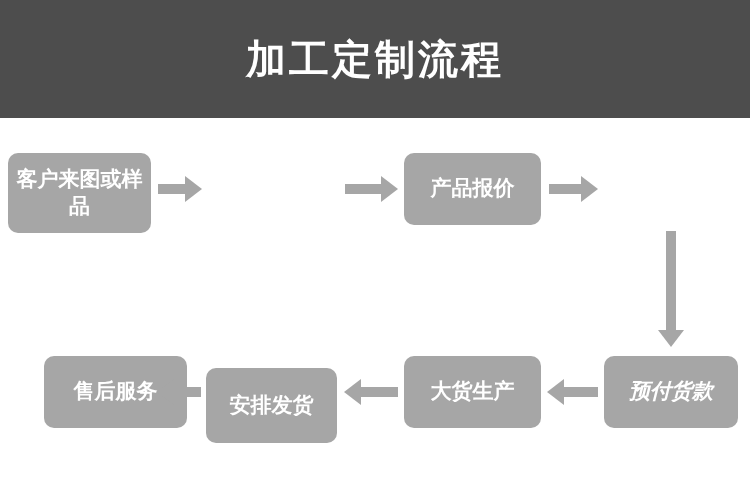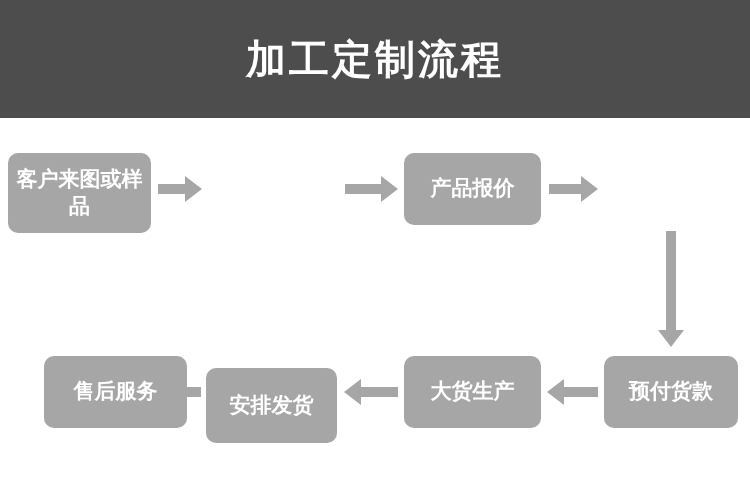--- a/index.html
+++ b/index.html
@@ -60,21 +60,21 @@
     font-family: "DejaVu Sans", "Liberation Sans", sans-serif;
     box-sizing: border-box;
     padding: 4px 6px;
   }
   
   #node-0 { left: 8px;   top: 35px;  width: 143px; height: 80px; }
   #node-1 { left: 206px; top: 35px;  width: 131px; height: 72px; }
   #node-2 { left: 404px; top: 35px;  width: 137px; height: 72px; }
   #node-3 { left: 604px; top: 35px;  width: 134px; height: 72px; }
   
-  #node-4 { left: 604px; top: 238px; width: 134px; height: 72px; }
+  #node-4 { left: 604px; top: 238px; width: 134px; height: 72px; font-style: italic; }
   #node-5 { left: 404px; top: 238px; width: 137px; height: 72px; font-family: Liberation Serif, serif; }
   #node-6 { left: 206px; top: 250px; width: 131px; height: 75px; }
   #node-7 { left: 8px;   top: 238px; width: 143px; height: 72px; margin-left: 36px; }
 
   
   .arrow-h {
     position: absolute;
     height: 26px;
   }
   .arrow-h .shaft {

